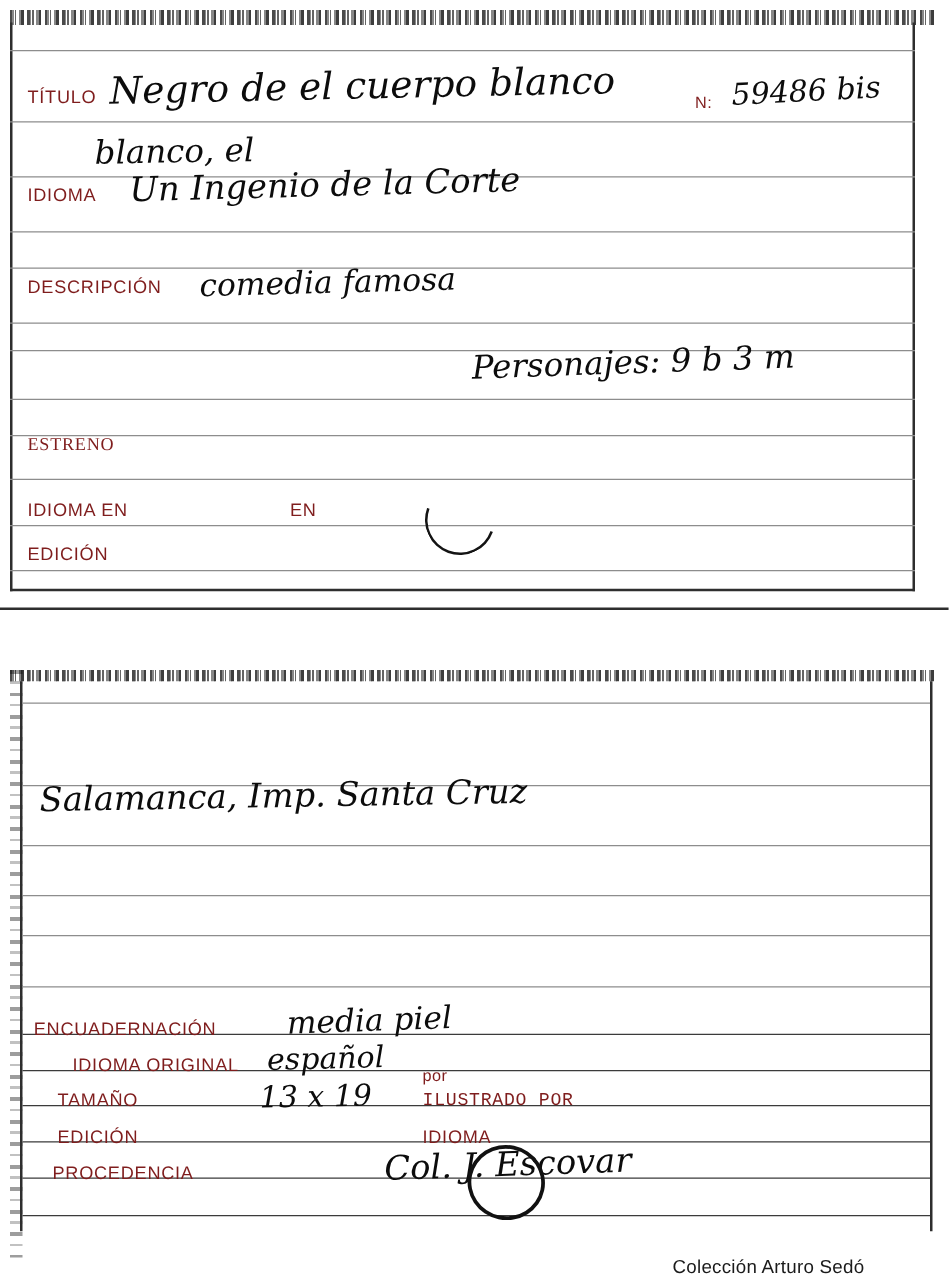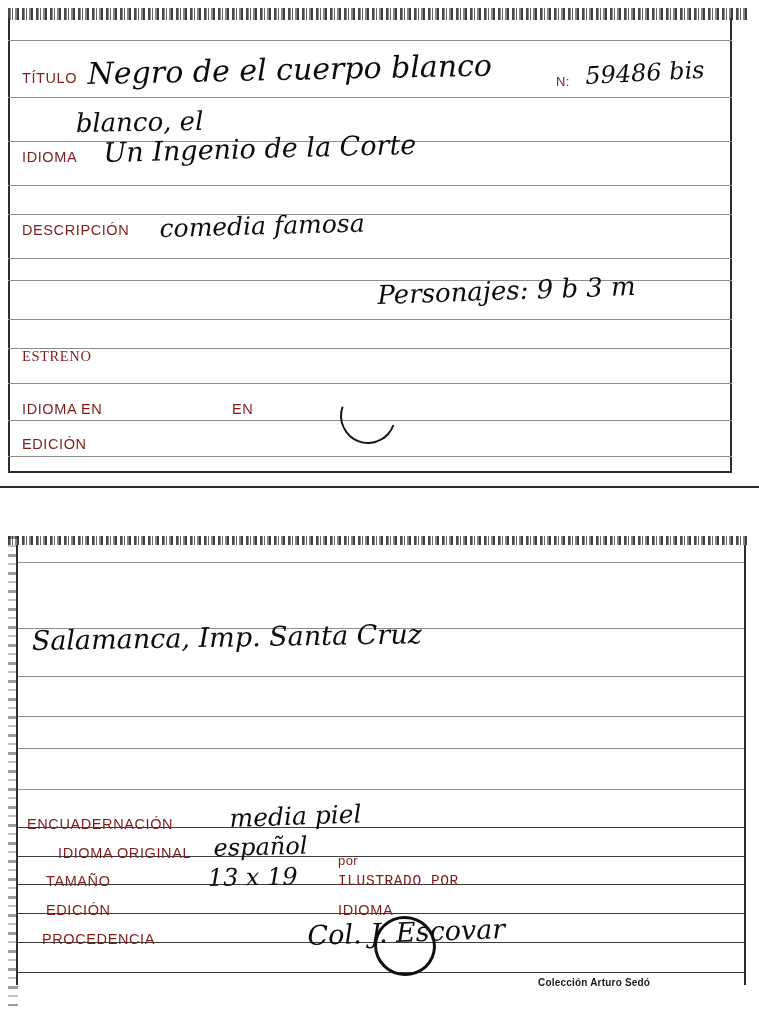--- a/index.html
+++ b/index.html
@@ -98,25 +98,26 @@
     position: absolute;
     font-family: "DejaVu Serif", serif;
     font-style: italic;
     color: #0c0c0c;
     white-space: nowrap;
     transform-origin: left bottom;
   }
 
   .footer-credit {
     position: absolute;
-    font-size: 10px;
-    font-weight: bold;
+    font-size: 15px;
+    font-weight: normal;
     letter-spacing: .2px;
     color: #1a1a1a;
     white-space: nowrap;
+    margin-top: 28px;
   }
 
   
   .blob {
     position: absolute;
     border: 2.5px solid #111;
     border-radius: 50%;
   }
 </style>
 </head>

